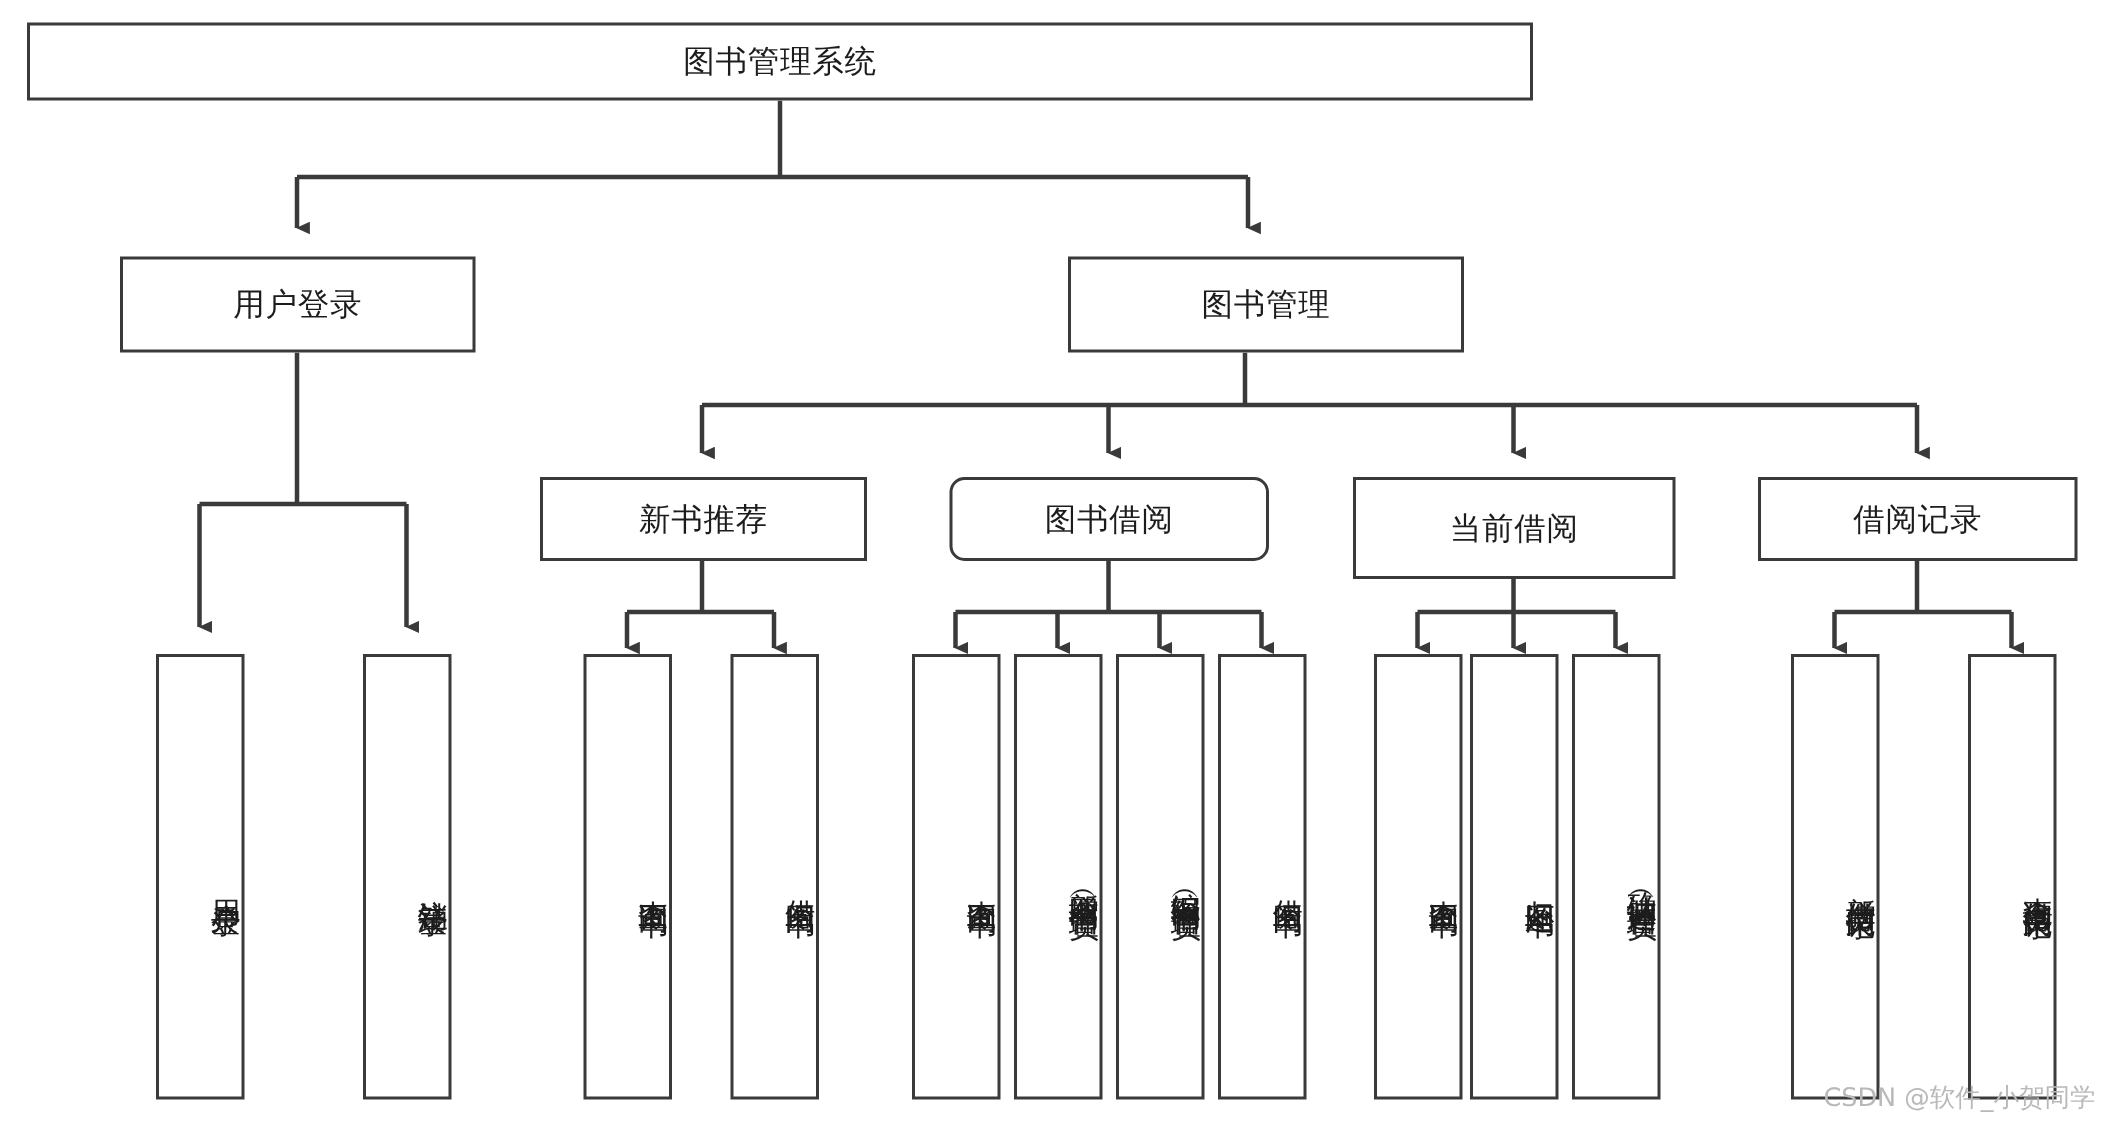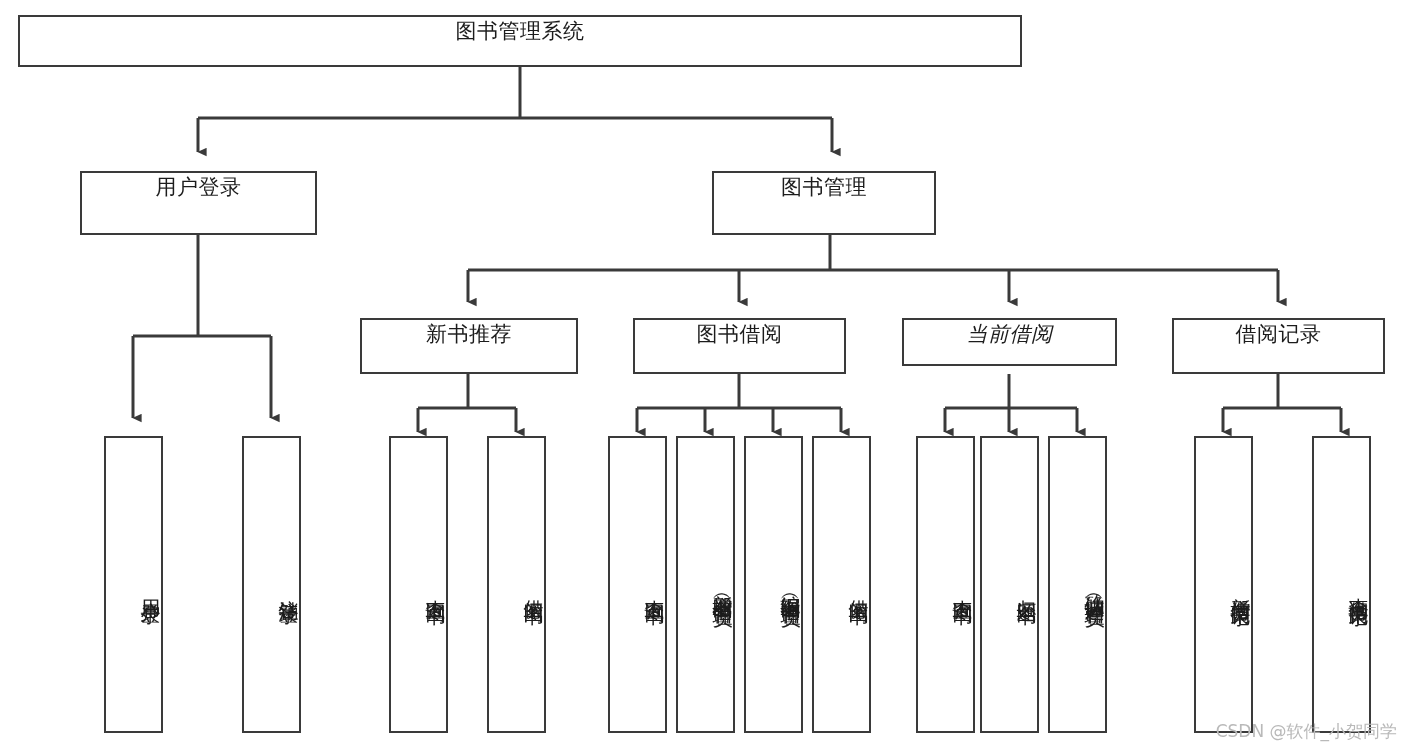--- a/index.html
+++ b/index.html
@@ -26,21 +26,21 @@
     width: 1405px;
     height: 747px;
     pointer-events: none;
   }
   .node {
     position: absolute;
     box-sizing: border-box;
     background: #ffffff;
     border: 2px solid #3a3a3a;
     display: flex;
-    align-items: flex-start;
+    align-items: center;
     justify-content: center;
     text-align: center;
     color: #1c1c1c;
   }
   .node.horizontal {
     font-size: 21px;
     letter-spacing: 0.5px;
   }
   .node.vertical {
     writing-mode: vertical-rl;
@@ -123,31 +123,31 @@
     </g>
   </svg>
 
   <div class="node horizontal" style="left:18px; top:15px; width:1004px; height:52px;">
     <span>图书管理系统</span>
   </div>
 
   <div class="node horizontal" style="left:80px; top:171px; width:237px; height:64px;">
     <span>用户登录</span>
   </div>
-  <div class="node horizontal" style="left:712px; top:171px; width:224px; height:64px;">
+  <div class="node horizontal" style="left:712px; top:171px; width:264px; height:64px;">
     <span>图书管理</span>
   </div>
 
   <div class="node horizontal" style="left:360px; top:318px; width:218px; height:56px;">
     <span>新书推荐</span>
   </div>
-  <div class="node horizontal" style="left:633px; top:318px; width:213px; height:56px;">
+  <div class="node horizontal" style="left:633px; top:318px; width:213px; height:56px;border-radius:10px;">
     <span>图书借阅</span>
   </div>
-  <div class="node horizontal" style="left:902px; top:318px; width:215px; height:48px;font-style:italic;">
+  <div class="node horizontal" style="left:902px; top:318px; width:215px; height:68px;">
     <span>当前借阅</span>
   </div>
   <div class="node horizontal" style="left:1172px; top:318px; width:213px; height:56px;">
     <span>借阅记录</span>
   </div>
 
   <div class="node vertical" style="left:104px; top:436px; width:59px; height:297px;">
     <span class="vlabel">用户登录</span>
   </div>
   <div class="node vertical" style="left:242px; top:436px; width:59px; height:297px;">

